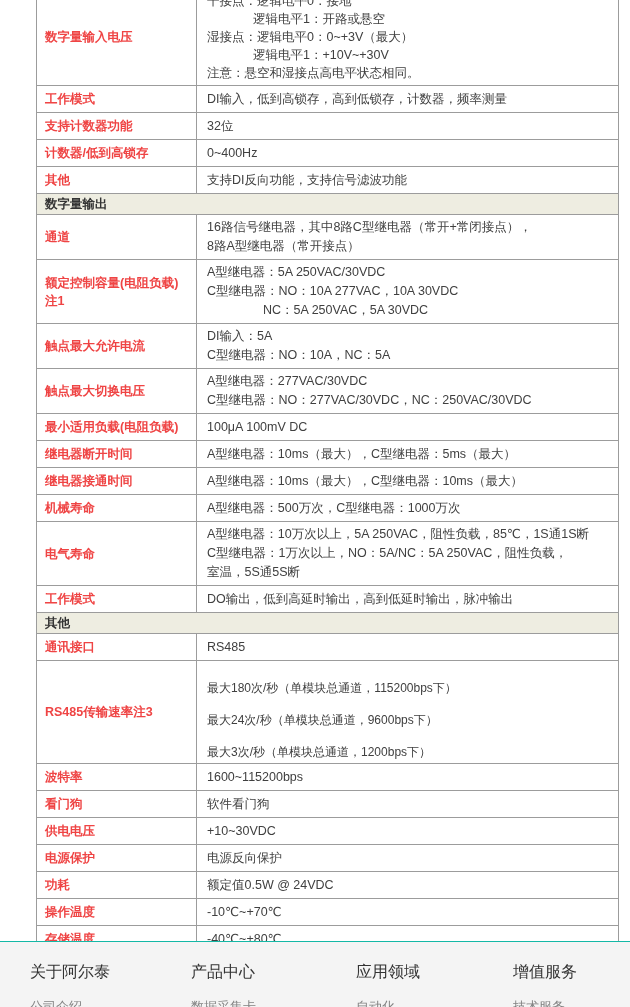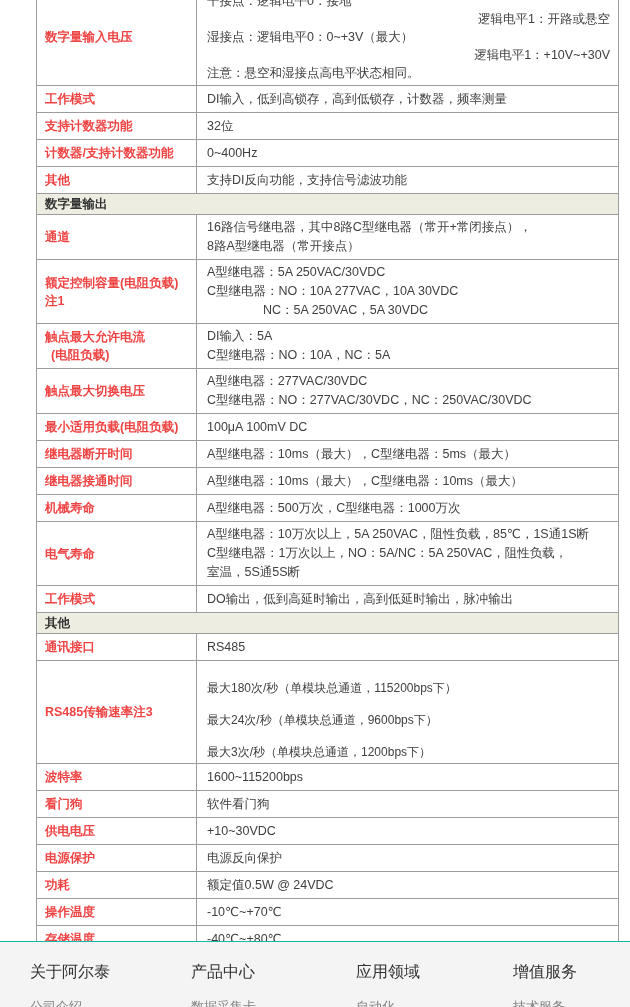--- a/index.html
+++ b/index.html
@@ -54,21 +54,21 @@
   }
   .lbl-ind { padding-left: 6px; }
   .val-line {
     color: #404040;
     font-size: 12.5px;
     line-height: 19px;
     white-space: nowrap;
   }
   .dense .val-line { line-height: 18px; }
   .compact .val-line { line-height: 15px; font-size: 12px; margin-top: 17px; }
-  .ind1 { padding-left: 46px; text-align: right; }
+  .ind1 { padding-left: 46px; }
   .ind2 { padding-left: 56px; }
 
   .t-section {
     display: flex;
     align-items: center;
     min-height: 21px;
     border-bottom: 1px solid #9c9c9c;
     border-right: 1px solid #9c9c9c;
     background: #eeede1;
     padding: 2px 4px 2px 8px;
@@ -141,21 +141,21 @@
     <div class="t-row">
       <div class="cell-label">
         <div class="lbl-line">支持计数器功能</div>
       </div>
       <div class="cell-value">
         <div class="val-line">32位</div>
       </div>
     </div>
     <div class="t-row">
       <div class="cell-label">
-        <div class="lbl-line">计数器/支持计数器功能</div>
+        <div class="lbl-line">计数器/低到高锁存</div>
       </div>
       <div class="cell-value">
         <div class="val-line">0~400Hz</div>
       </div>
     </div>
     <div class="t-row">
       <div class="cell-label">
         <div class="lbl-line">其他</div>
       </div>
       <div class="cell-value">
@@ -181,21 +181,20 @@
       </div>
       <div class="cell-value">
         <div class="val-line">A型继电器：5A 250VAC/30VDC</div>
         <div class="val-line">C型继电器：NO：10A 277VAC，10A 30VDC</div>
         <div class="val-line ind2">NC：5A 250VAC，5A 30VDC</div>
       </div>
     </div>
     <div class="t-row">
       <div class="cell-label">
         <div class="lbl-line">触点最大允许电流</div>
-        <div class="lbl-line lbl-ind">(电阻负载)</div>
       </div>
       <div class="cell-value">
         <div class="val-line">DI输入：5A</div>
         <div class="val-line">C型继电器：NO：10A，NC：5A</div>
       </div>
     </div>
     <div class="t-row">
       <div class="cell-label">
         <div class="lbl-line">触点最大切换电压</div>
       </div>

